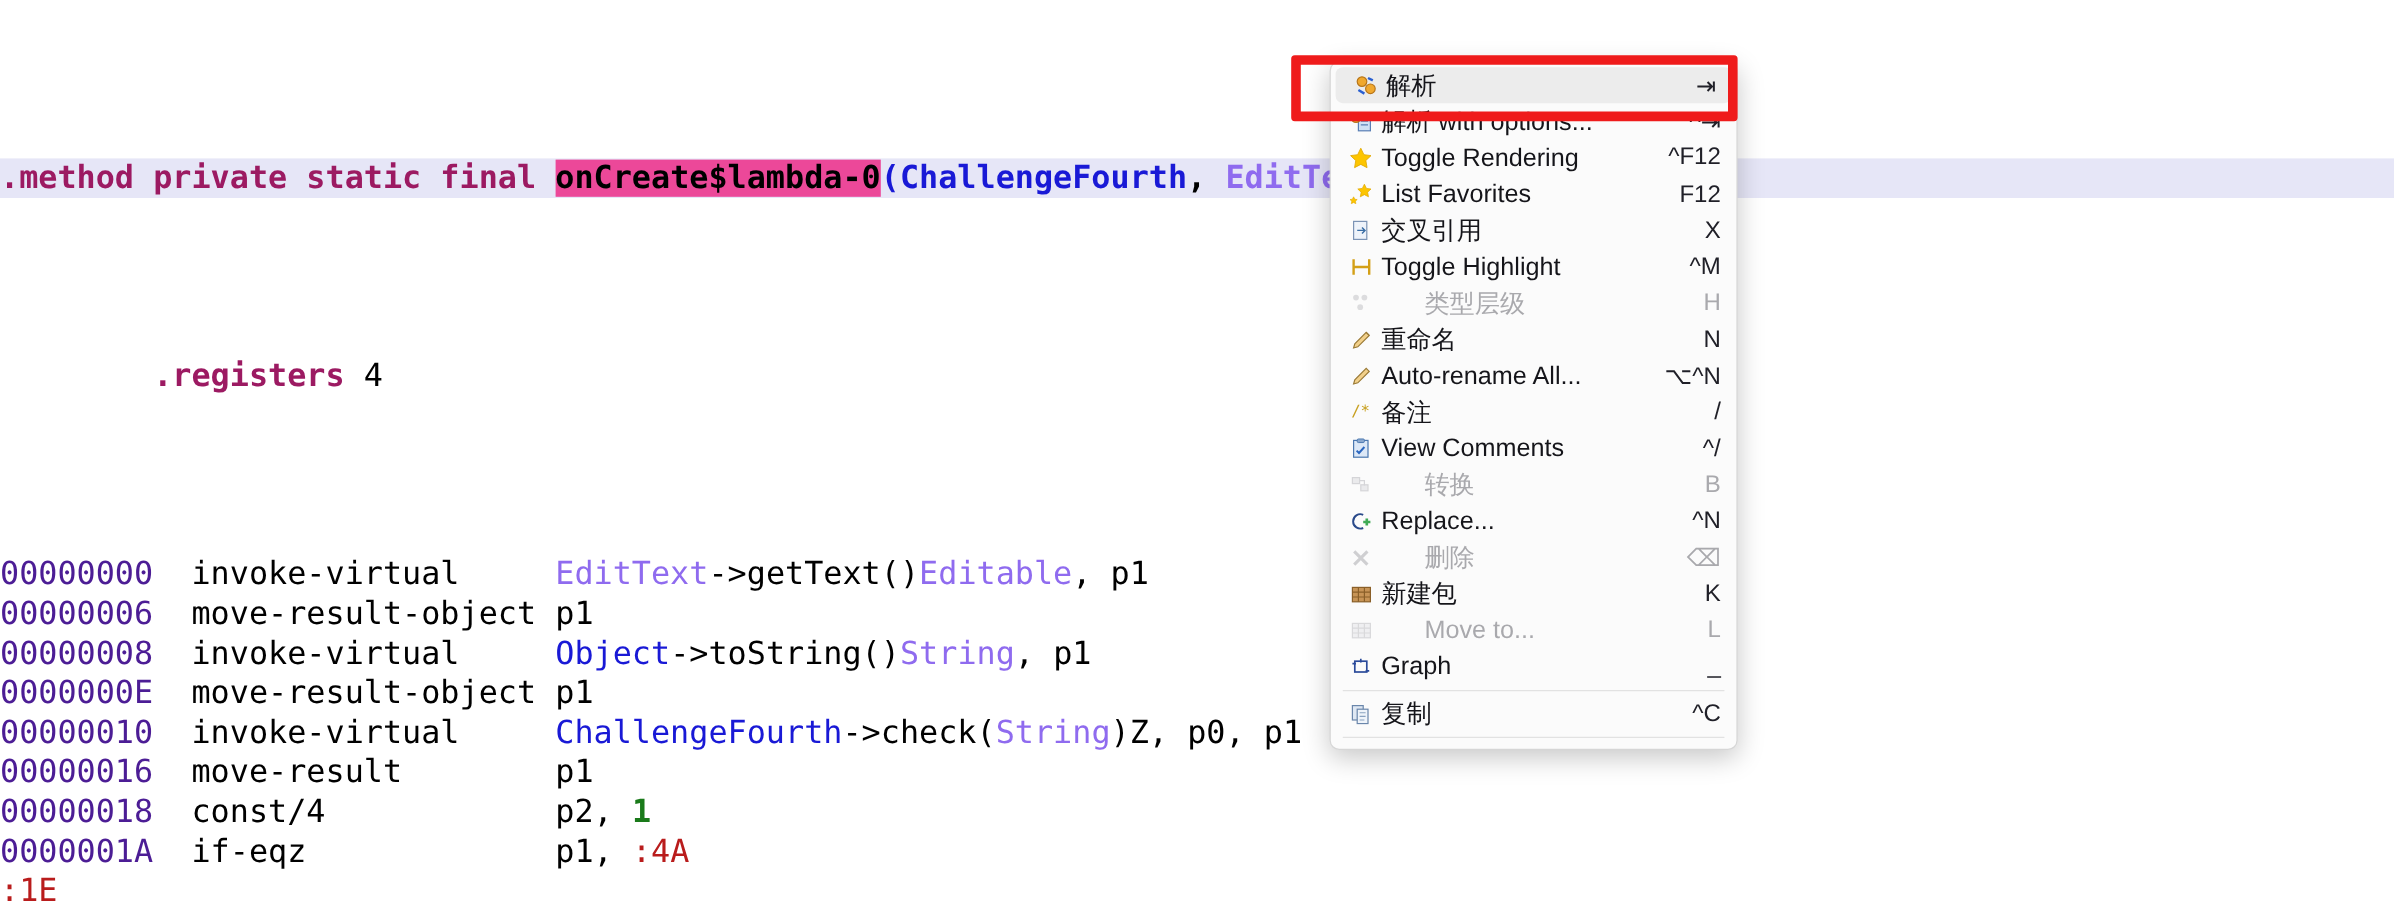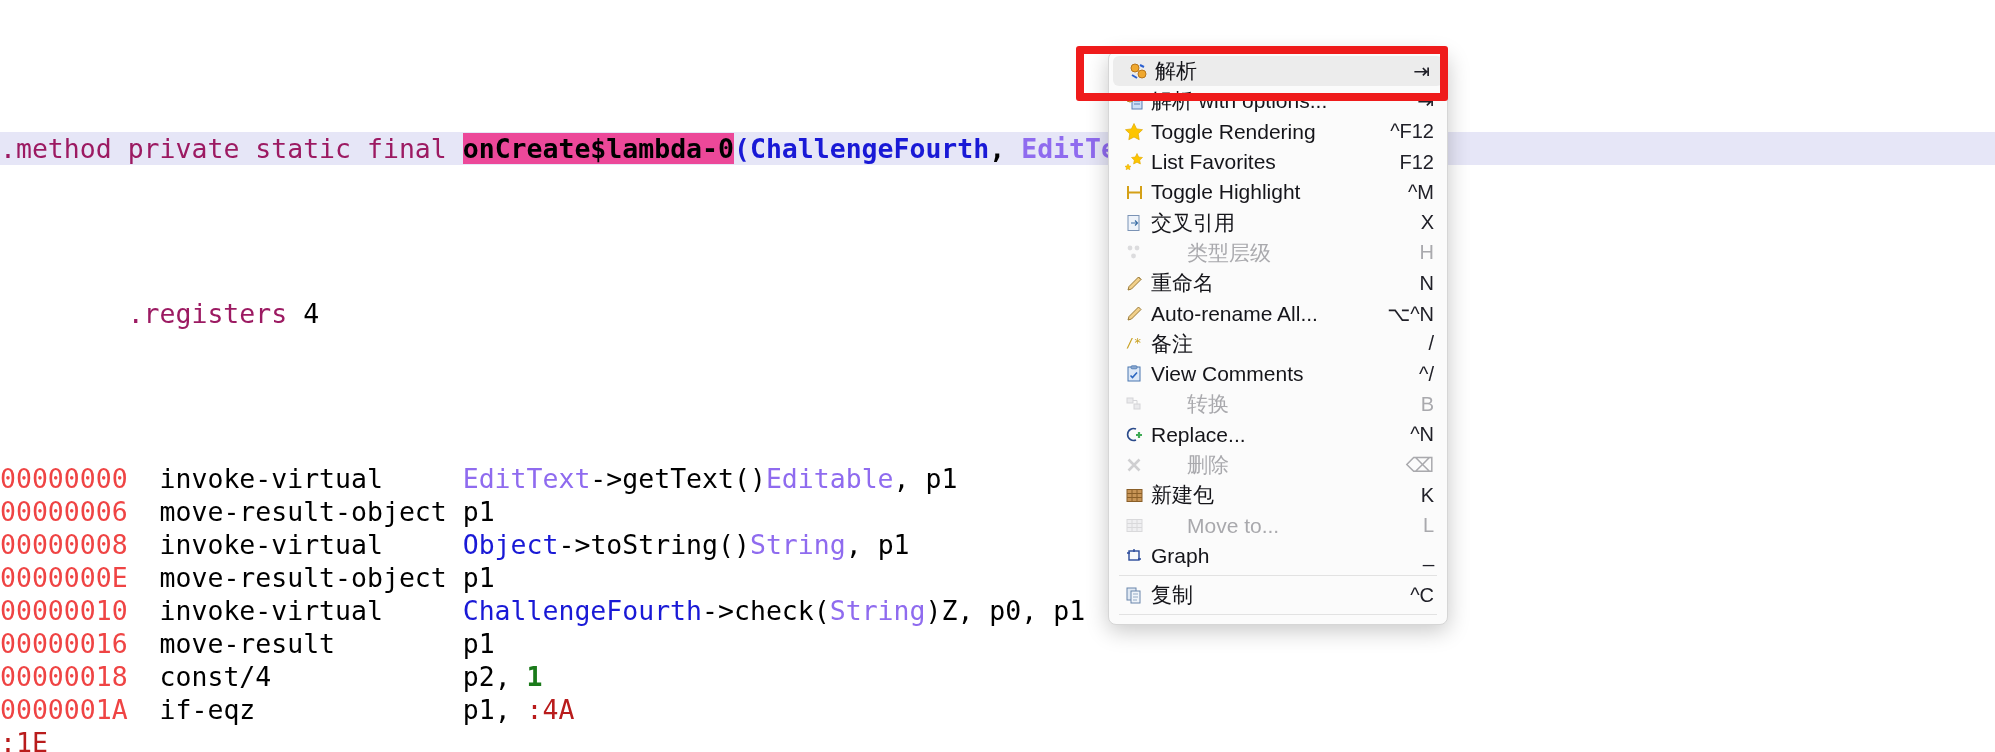--- a/index.html
+++ b/index.html
@@ -37,22 +37,22 @@
     line-height: 33px;
     white-space: pre;
     display: block;
   }
 
   .line.decl {
     background: #e6e6f7;
     font-weight: bold;
   }
 
-  .gut   { color: #ef4444; margin-top: 12px; }
-  .kw    { color: #9c1a62; font-weight: normal; }
+  .gut   { color: #4c1d95; margin-top: 12px; }
+  .kw    { color: #9c1a62; font-weight: bold; }
   .type  { color: #8f6bef; }
   .cls   { color: #1919d6; }
   .num   { color: #1a7a1a; font-weight: bold; }
   .lbl   { color: #b91c1c; }
   .plain { color: #000000; }
 
   .sel {
     background: #ec4899;
     position: relative;
   }
@@ -190,36 +190,36 @@
           <svg width="20" height="20" viewBox="0 0 20 20">
             <path d="M13 1.5l1.7 3.5 3.8.5-2.8 2.7.7 3.8L13 10.2 9.6 12l.7-3.8L7.5 5.5l3.8-.5z" fill="#fdc500" stroke="#e0a800" stroke-width=".6"></path>
             <path d="M4 12l1 2 2 .3-1.5 1.4.4 2L4 16.8 2.1 17.7l.4-2L1 14.3l2-.3z" fill="#fdc500" stroke="#e0a800" stroke-width=".5"></path>
           </svg>
         </span>
         <span class="lab">List Favorites</span>
         <span class="sc">F12</span>
       </div>
       <div class="mi">
         <span class="ico">
+          <svg width="18" height="18" viewBox="0 0 18 18">
+            <rect x="3" y="1.5" width="11" height="15" fill="#eef3fa" stroke="#7b93b5" stroke-width="1"></rect>
+            <path d="M6 9h6M10 6.5l2.5 2.5L10 11.5" stroke="#3a6ea5" stroke-width="1.2" fill="none"></path>
+          </svg>
+        </span>
+        <span class="lab">交叉引用</span>
+        <span class="sc">X</span>
+      </div>
+      <div class="mi">
+        <span class="ico">
           <svg width="19" height="19" viewBox="0 0 19 19">
             <path d="M3 3v13M16 3v13M3 9.5h13" stroke="#d4a017" stroke-width="2" fill="none"></path>
           </svg>
         </span>
         <span class="lab">Toggle Highlight</span>
         <span class="sc">^M</span>
-      </div>
-      <div class="mi">
-        <span class="ico">
-          <svg width="18" height="18" viewBox="0 0 18 18">
-            <rect x="3" y="1.5" width="11" height="15" fill="#eef3fa" stroke="#7b93b5" stroke-width="1"></rect>
-            <path d="M6 9h6M10 6.5l2.5 2.5L10 11.5" stroke="#3a6ea5" stroke-width="1.2" fill="none"></path>
-          </svg>
-        </span>
-        <span class="lab">交叉引用</span>
-        <span class="sc">X</span>
       </div>
       <div class="mi disabled">
         <span class="ico" style="opacity: 0.45;">
           <svg width="18" height="18" viewBox="0 0 18 18">
             <circle cx="5" cy="4" r="2.4" fill="#b8b8bc"></circle>
             <circle cx="12" cy="4" r="2.4" fill="#b8b8bc"></circle>
             <circle cx="8.5" cy="12" r="2.4" fill="#b8b8bc"></circle>
           </svg>
         </span>
         <span class="lab">类型层级</span>

